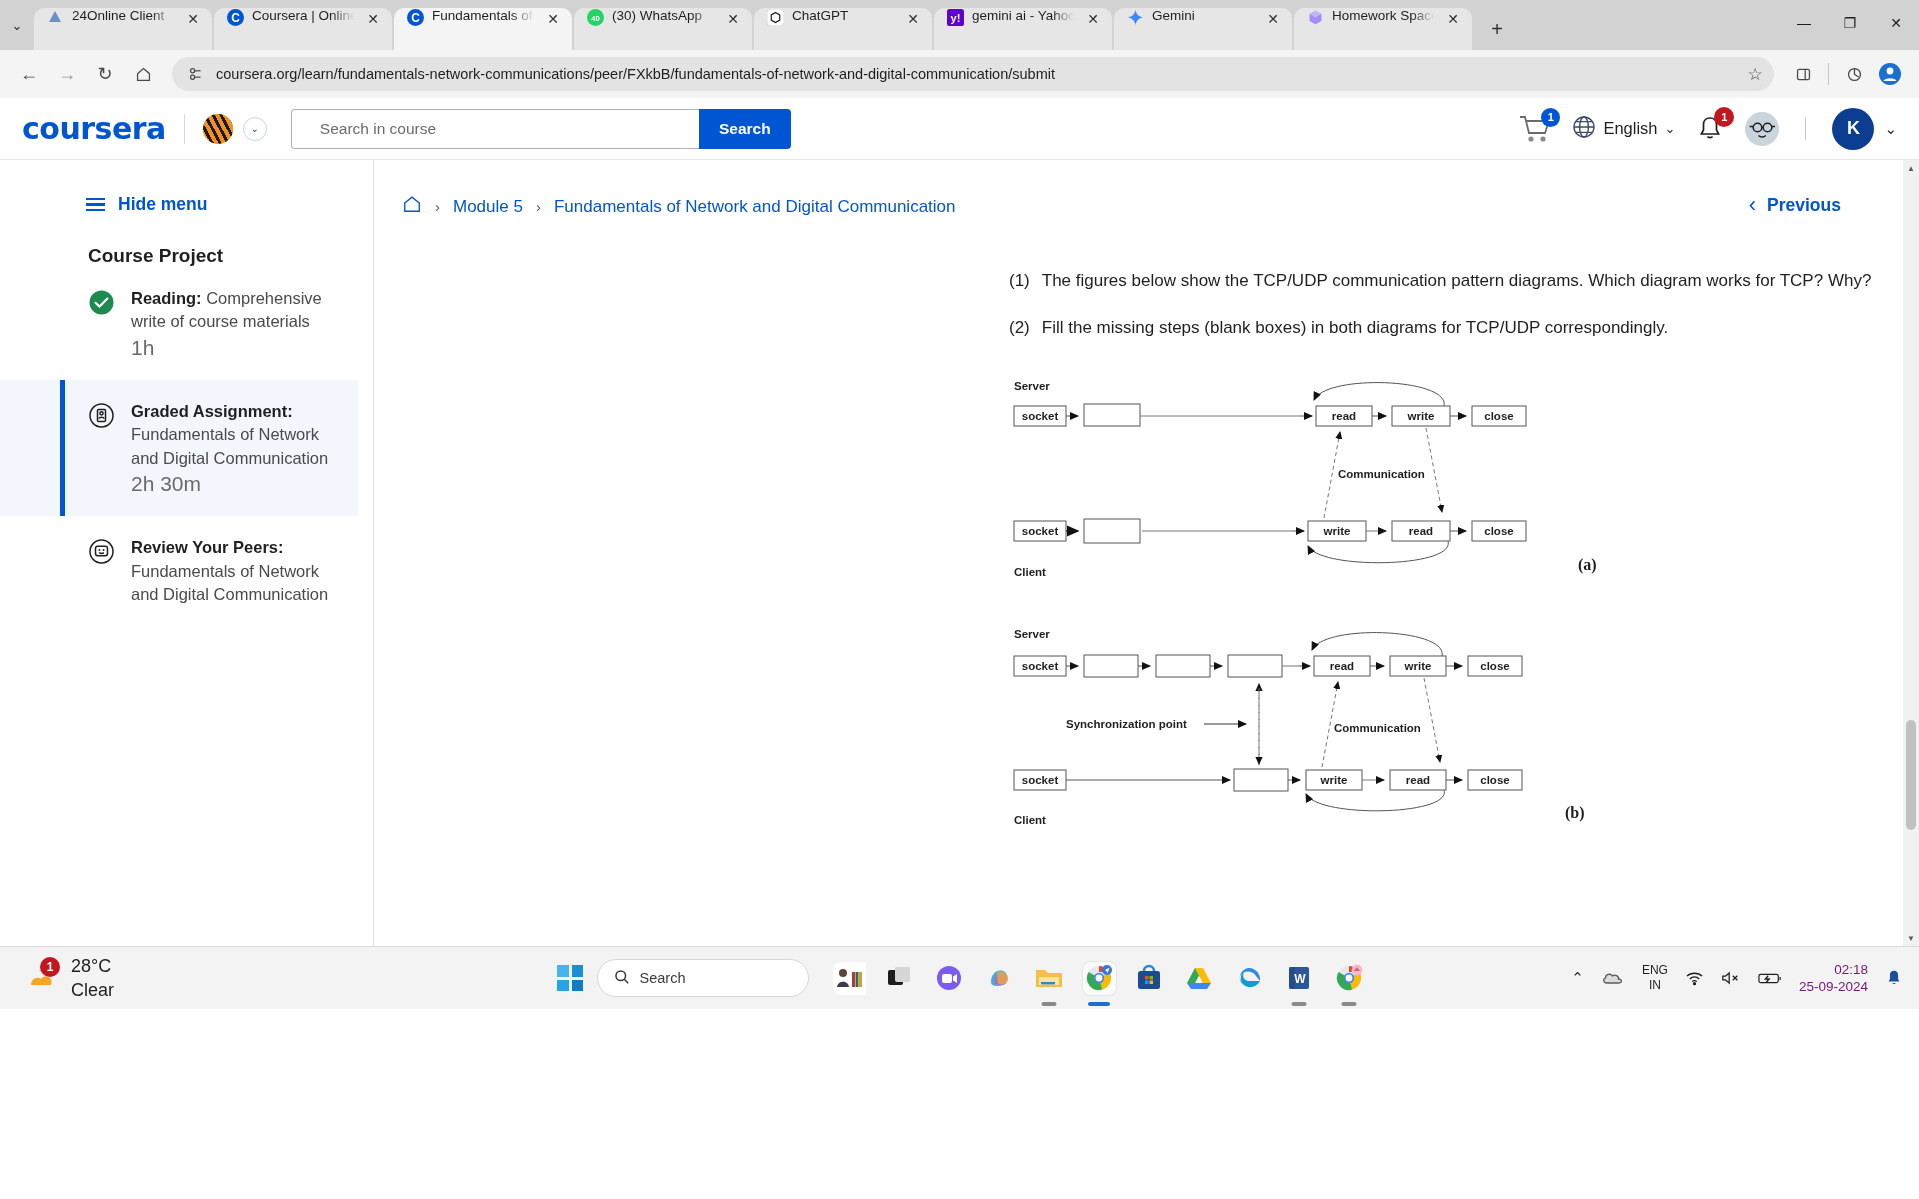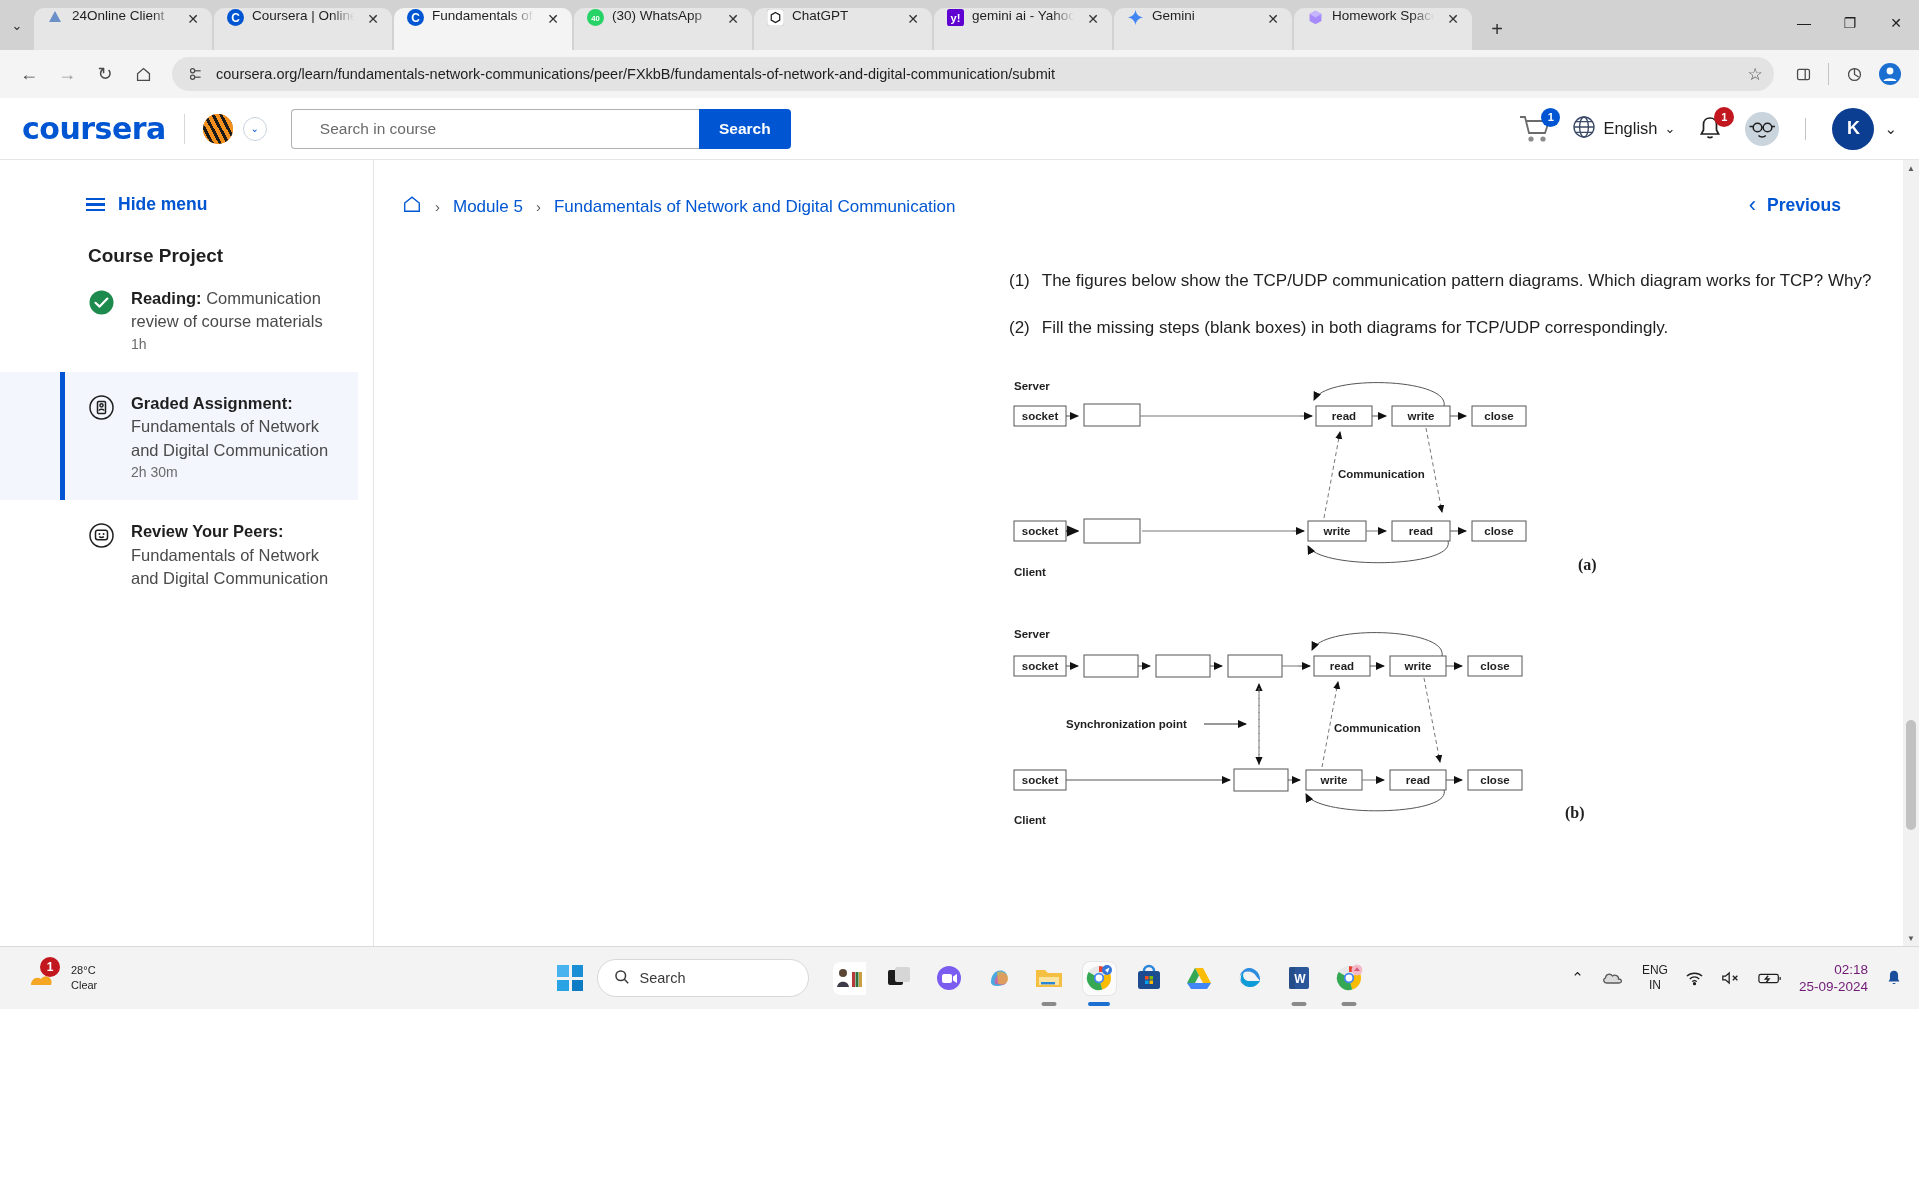--- a/index.html
+++ b/index.html
@@ -76,21 +76,21 @@
   .hide-menu { display: flex; align-items: center; gap: 13px; color: #0056D2; font-weight: 700; font-size: 17.5px; padding: 0 0 0 86px; }
   .hamburger { display: inline-flex; flex-direction: column; gap: 3px; }
   .hamburger span { width: 19px; height: 2.6px; background: #0056D2; display: block; }
   .side-title { font-size: 19px; font-weight: 700; color: #1f1f1f; padding: 30px 0 0 88px; }
   .side-item { display: flex; gap: 16px; padding: 20px 28px 20px 88px; position: relative; }
   .side-item.active { background: #f3f7fd; }
   .side-item.active::before { content:""; position:absolute; left:60px; top:0; bottom:0; width:5px; background:#0056D2; }
   .side-ico { flex: 0 0 27px; width: 27px; height: 27px; margin-top: 2px; }
   .side-txt { font-size: 16.5px; line-height: 1.42; color: #4a4a4a; }
   .side-txt b { color: #1f1f1f; font-weight: 700; }
-  .side-dur { font-size: 14px; color: #6a6a6a; margin-top: 2px; }
+  .side-dur { font-size: 21px; color: #6a6a6a; margin-top: 2px; }
 
   .main { flex: 1 1 auto; position: relative; overflow: hidden; }
   .breadcrumb { display: flex; align-items: center; gap: 13px; padding: 34px 0 0 28px; font-size: 17px; color: #0056D2; }
   .breadcrumb .sepchar { color: #5b5b5b; font-size: 15px; }
   .prev-btn { position: absolute; right: 78px; top: 32px; display: flex; align-items: center; gap: 11px; color: #0056D2; font-weight: 700; font-size: 17.5px; }
 
   .content { padding: 52px 0 0 635px; }
   .q-line { font-size: 17px; color: #1f1f1f; display: flex; gap: 12px; margin-bottom: 27px; }
   .q-num { flex: 0 0 auto; }
 
@@ -101,21 +101,21 @@
   
   .vscroll { position: absolute; right: 0; top: 0; width: 16px; height: 786px; background: #f1f1f1; }
   .vscroll .thumb { position: absolute; left: 3px; width: 10px; border-radius: 5px; background: #c1c1c1; }
   .vscroll .arrow { position: absolute; left: 0; width: 16px; height: 16px; display: flex; align-items: center; justify-content: center; font-size: 8px; color: #5a5a5a; }
 
   
   .taskbar { height: 63px; background: #f3f3f3; border-top: 1px solid #dadada; display: flex; align-items: center; position: relative; }
   .weather { display: flex; align-items: center; gap: 11px; padding-left: 26px; }
   .weather-ico { width: 34px; height: 34px; position: relative; }
   .weather-badge { position: absolute; top: -4px; left: 14px; width: 20px; height: 20px; border-radius: 50%; background: #c2171e; color: #fff; font-size: 12px; display: flex; align-items: center; justify-content: center; font-weight: 600; }
-  .weather-txt { font-size: 11px; color: #1f1f1f; line-height: 1.35; }
+  .weather-txt { font-size: 18px; color: #1f1f1f; line-height: 1.35; }
   .tb-center { position: absolute; left: 50%; transform: translateX(-50%); display: flex; align-items: center; gap: 10px; }
   .win-logo { width: 26px; height: 26px; display: grid; grid-template-columns: 1fr 1fr; grid-template-rows: 1fr 1fr; gap: 3px; }
   .win-logo i { background: #2f9ae0; display: block; }
   .win-logo i:nth-child(1){background:#49b3f0;} .win-logo i:nth-child(2){background:#1b8fd6;}
   .win-logo i:nth-child(3){background:#2aa3e5;} .win-logo i:nth-child(4){background:#0d7cc4;}
   .tb-search { width: 212px; height: 38px; background: #fff; border: 1px solid #d8d8d8; border-radius: 19px; display: flex; align-items: center; gap: 10px; padding: 0 16px; font-size: 14.5px; color: #3a3a3a; }
   .tb-apps { display: flex; align-items: center; gap: 17px; margin-left: 14px; }
   .app-ico { width: 33px; height: 33px; position: relative; display: flex; align-items: center; justify-content: center; }
   .app-ico.open::after { content:""; position:absolute; bottom:-11px; left:50%; transform:translateX(-50%); width:15px; height:3.5px; border-radius:2px; background:#8a8a8a; }
   .app-ico.focus::after { content:""; position:absolute; bottom:-11px; left:50%; transform:translateX(-50%); width:22px; height:3.5px; border-radius:2px; background:#1b6fd1; }
@@ -339,21 +339,21 @@
     <div class="side-title">Course Project</div>
 
     <div class="side-item">
       <span class="side-ico">
         <svg width="27" height="27" viewBox="0 0 27 27">
             <circle cx="13.5" cy="13.5" r="12" fill="#1d8a4e"></circle>
             <path d="M7.5 13.8 L11.6 17.6 L19.4 9.6" fill="none" stroke="#fff" stroke-width="2.2" stroke-linecap="round" stroke-linejoin="round"></path>
           </svg>
       </span>
       <div>
-        <div class="side-txt"><b>Reading:</b> <span>Communication review of course materials</span></div>
+        <div class="side-txt"><b>Reading:</b> <span>Comprehensive write of course materials</span></div>
         <div class="side-dur">1h</div>
       </div>
     </div>
 
     <div class="side-item active">
       <span class="side-ico">
         <svg width="27" height="27" viewBox="0 0 27 27" fill="none" stroke="#1f1f1f" stroke-width="1.5">
             <circle cx="13.5" cy="13.5" r="11.5"></circle>
             <rect x="9.5" y="7.5" width="8" height="12" rx="1"></rect>
             <circle cx="13.5" cy="11.3" r="1.6"></circle>

